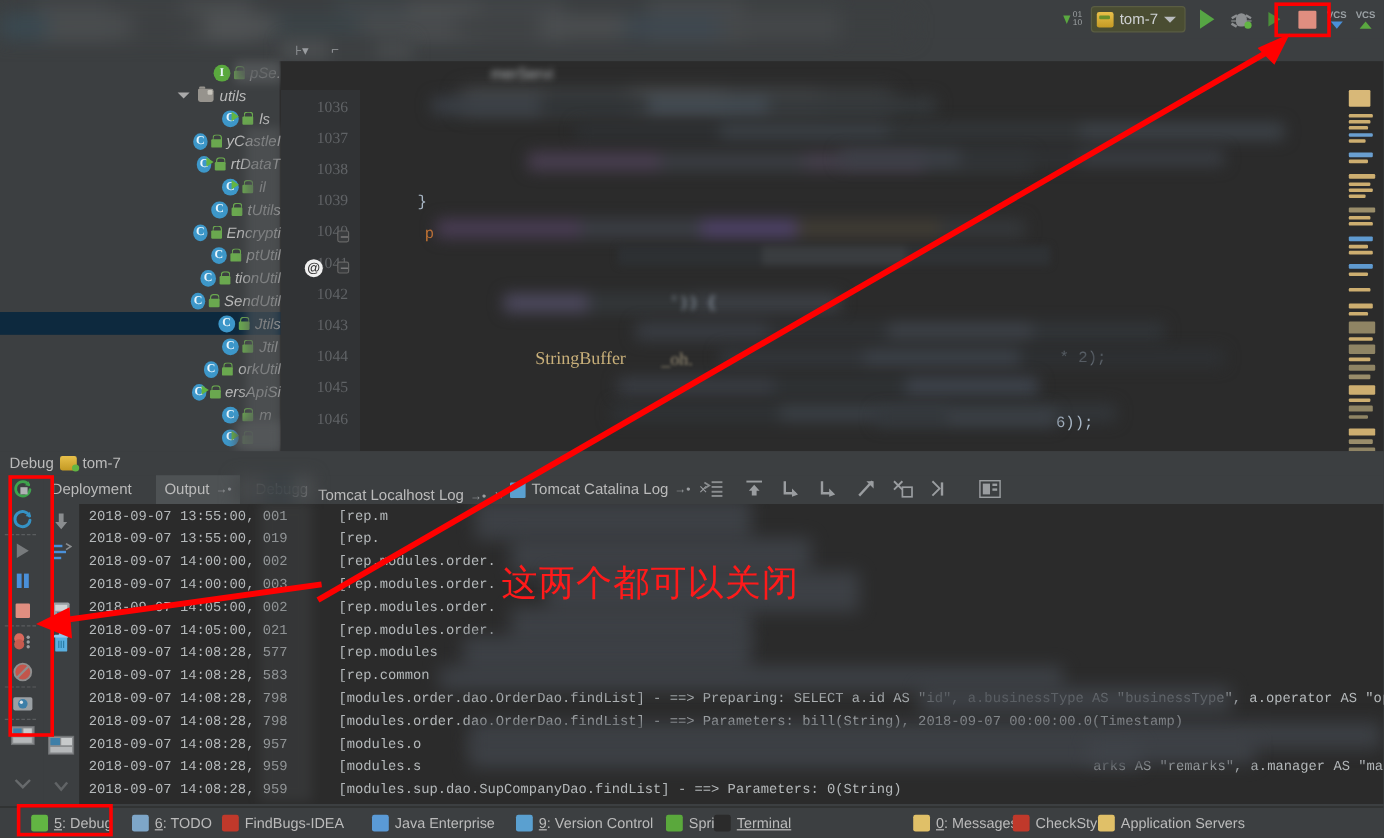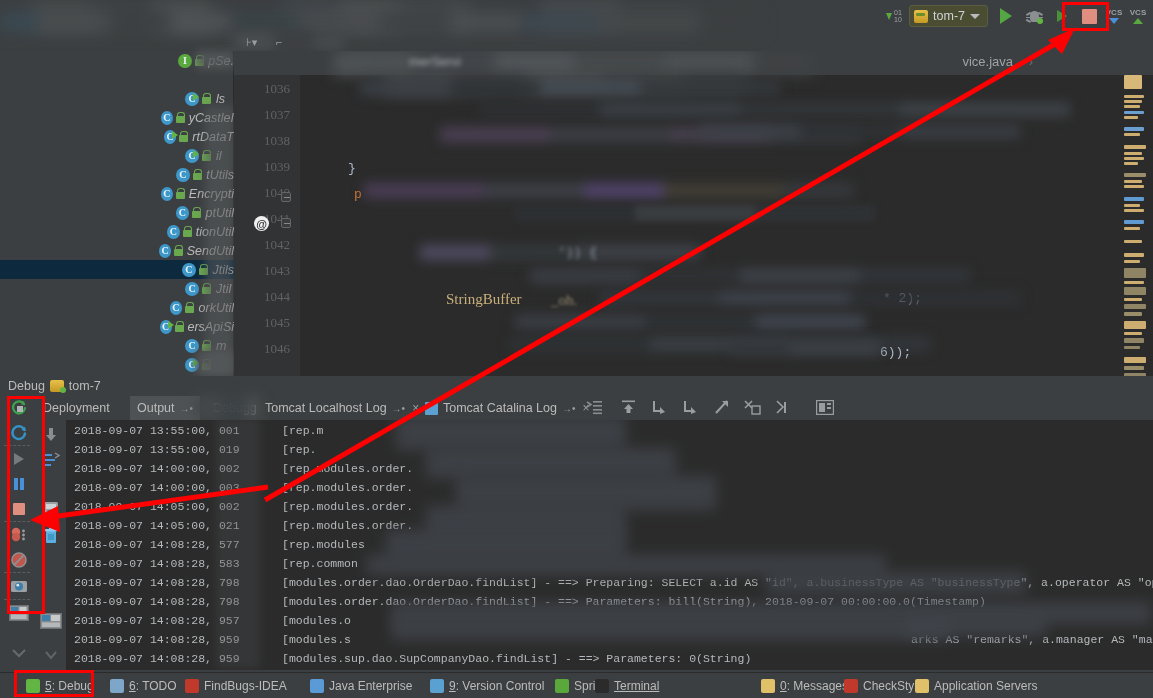--- a/index.html
+++ b/index.html
@@ -254,20 +254,27 @@
 
   <div class="proj-body">
 
     <div class="tree-row" style="top:0px;">
       <span style="width:185px;"></span>
       <span class="cls-ico iface">I</span>
       <span class="lock-ico"></span>
       <span class="tree-label">pSe.</span>
     </div>
 
+    <div class="tree-row" style="top:19px;">
+      <span style="width:148px;"></span>
+      <span class="tw-arrow"></span>
+      <span style="width:7px;"></span>
+      <span class="folder-ico"></span>
+      <span class="tree-label">utils</span>
+    </div>
 
     <div id="tree-classes">
         <div class="tree-row" style="top: 38px;">
           <span style="width: 185px;"></span>
           <span class="cls-ico" style="position: relative; background: rgb(61, 151, 201);">C<span style="position: absolute; left: 8px; top: 1px; width: 0px; height: 0px; border-left: 6px solid rgb(98, 181, 67); border-top: 4px solid transparent; border-bottom: 4px solid transparent;"></span></span>
           <span class="lock-ico"></span>
           <span class="tree-label">ls</span>
         </div>
         <div class="tree-row" style="top: 57px;">
           <span style="width: 185px;"></span>
@@ -354,25 +361,20 @@
           <span class="tree-label"></span>
         </div>
       </div>
 
     <div class="tree-mask" style="left:196px;top:0px;width:38px;height:18px;"></div>
     <div class="tree-mask" style="left:205px;top:55px;width:29px;height:270px;opacity:.6;"></div>
     <div class="tree-mask" style="left:196px;top:300px;width:38px;height:25px;"></div>
   </div>
 
   <div class="editor">
-    <div class="editor-tabbar">
-      <div class="ed-tab-blur"></div>
-      <div class="tab-text-right">vice.java</div>
-      <span style="position:absolute;right:120px;top:4px;color:#6e7174;font-size:12px;">›</span>
-    </div>
     <div class="ed-tab-blur2"></div>
     <div style="position:absolute;left:175px;top:3px;font-size:13px;color:#aeb1b3;filter:blur(2.6px);">merServi</div>
 
     <div class="gutter">
       <div id="linenums">
           <div class="linenum" style="top: 6px;">1036</div>
           <div class="linenum" style="top: 32px;">1037</div>
           <div class="linenum" style="top: 58px;">1038</div>
           <div class="linenum" style="top: 84px;">1039</div>
           <div class="linenum" style="top: 110px;">1040</div>
@@ -601,21 +603,21 @@
     <div class="dtab" style="left:0px;">
       <span>Deployment</span>
     </div>
     <div class="dtab active" style="left:94px;">
       <span>Output</span>
       <span class="pin">→•</span>
     </div>
     <div class="dtab" style="left:170px;">
       <span>Debugg</span>
     </div>
-    <div class="dtab" style="left:222px;">
+    <div class="dtab" style="left:222px;align-items:flex-end;">
       <span>Tomcat Localhost Log</span>
       <span class="pin">→•</span>
       <span class="close-x">×</span>
     </div>
     <div class="dtab" style="left:382px;">
       <span style="width:13px;height:13px;background:#5aa0d0;border-radius:1px;display:inline-block;position:relative;"></span>
       <span>Tomcat Catalina Log</span>
       <span class="pin">→•</span>
       <span class="close-x">×</span>
     </div>
@@ -751,20 +753,21 @@
         </div>
       </div>
   </div>
 
   <div class="red-rect" style="left:1062px;top:2px;width:47px;height:29px;"></div>
 
   <div class="red-rect" style="left:7px;top:396px;width:38px;height:218px;"></div>
 
   <div class="red-rect" style="left:14px;top:670px;width:80px;height:27px;"></div>
 
+  <div class="cn-note">这两个都可以关闭</div>
 
   <svg class="anno">
 
     <line x1="265" y1="500" x2="1062" y2="40" stroke="#ff0000" stroke-width="5"></line>
     <polygon points="1075,28 1048,40 1062,54" fill="#ff0000"></polygon>
 
     <line x1="44" y1="518" x2="268" y2="487" stroke="#ff0000" stroke-width="5"></line>
     <polygon points="30,520 58,506 60,532" fill="#ff0000"></polygon>
   </svg>
 

